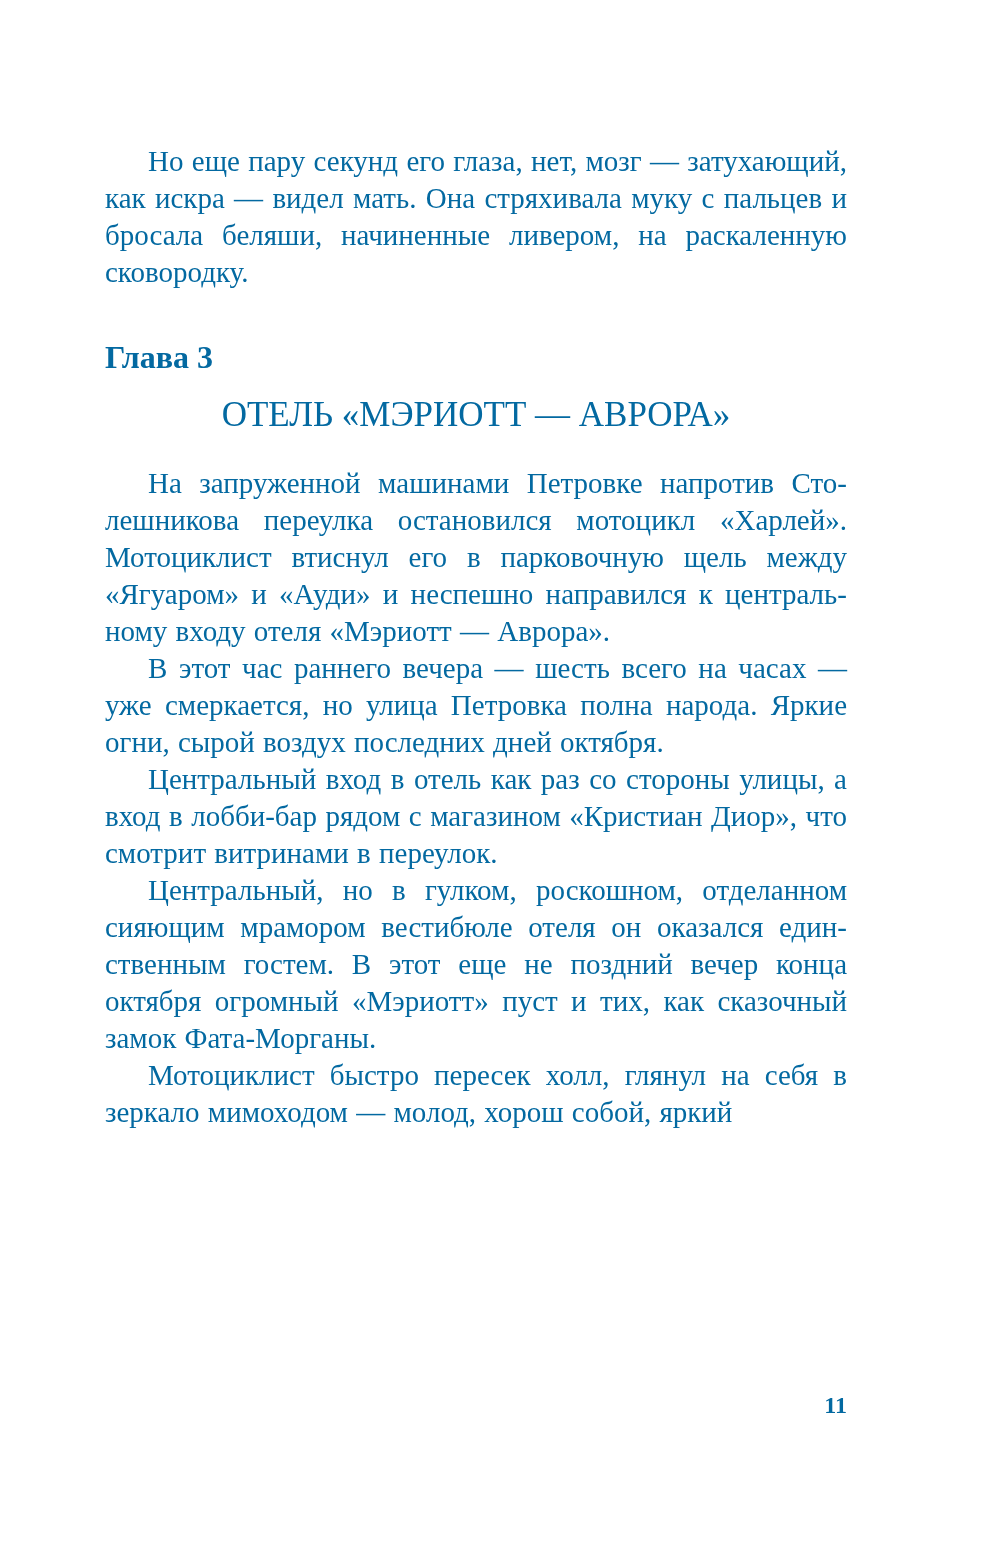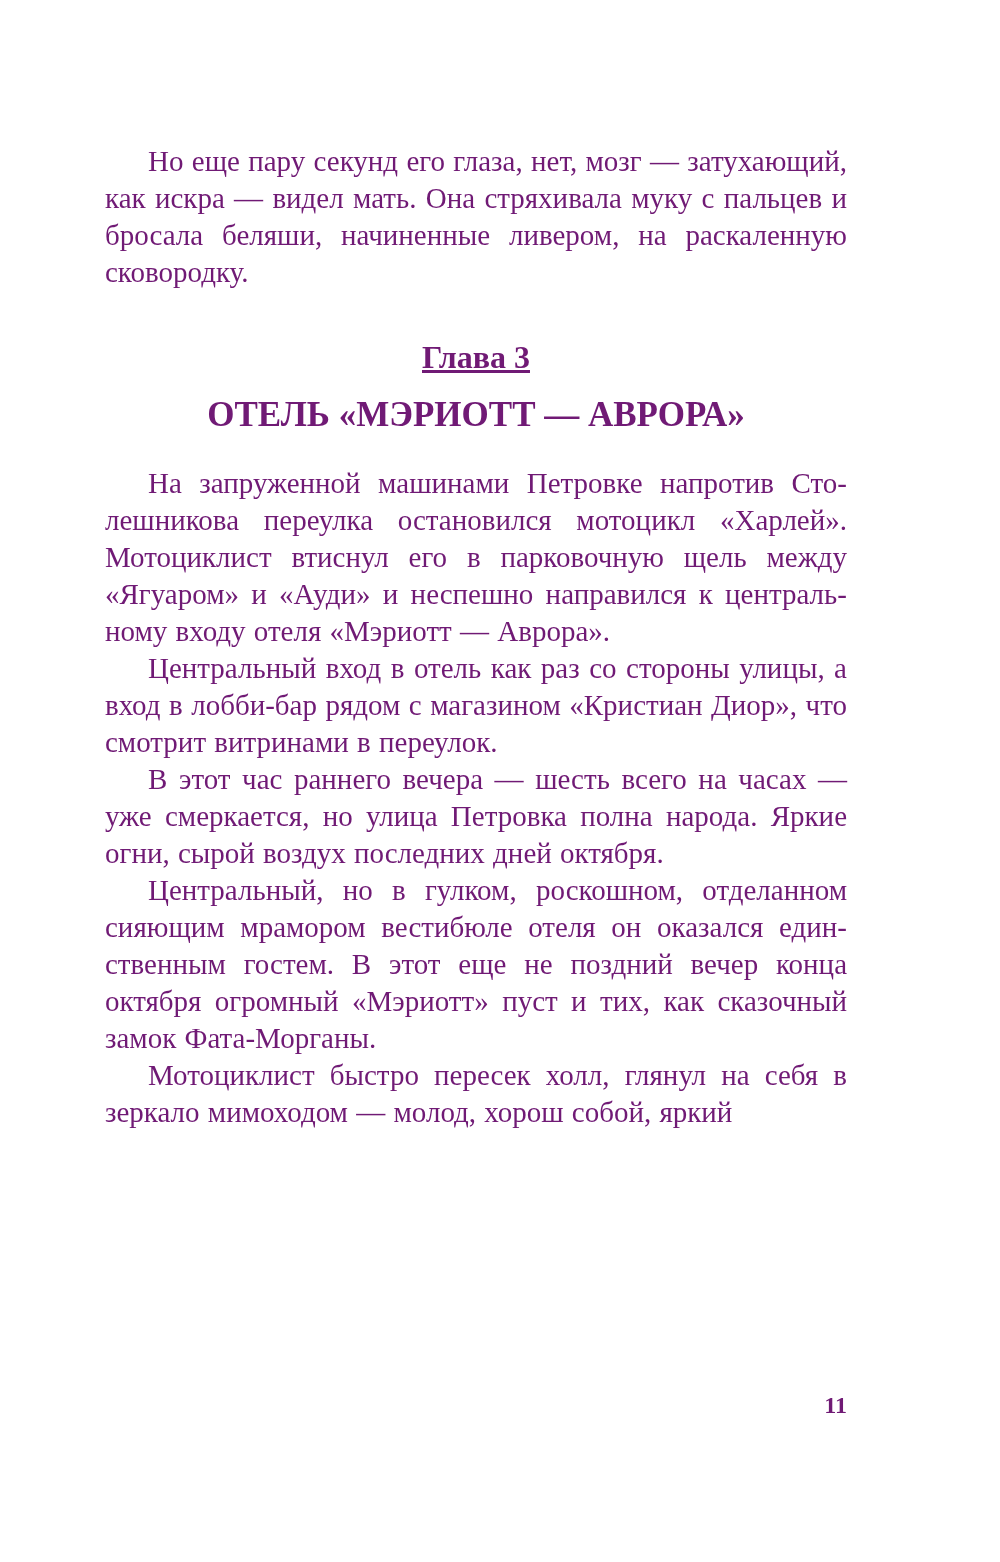--- a/index.html
+++ b/index.html
@@ -7,21 +7,21 @@
     padding: 0;
     background: #ffffff;
   }
   .page {
     position: relative;
     width: 1000px;
     height: 1562px;
     background: #ffffff;
     overflow: hidden;
     font-family: "Liberation Serif", "DejaVu Serif", serif;
-    color: #701a75;
+    color: #0369a1;
   }
   .text-block {
     position: absolute;
     left: 105px;
     top: 143px;
     width: 742px;
   }
   .para {
     margin: 0;
     font-size: 29px;
@@ -29,29 +29,27 @@
     text-align: justify;
     text-indent: 43px;
     word-spacing: 1px;
     hyphens: manual;
   }
   .chapter-label {
     margin: 46px 0 0 0;
     font-size: 32px;
     line-height: 40px;
     font-weight: bold;
-    text-align: center;
     text-indent: 0;
-    text-decoration: underline;
   }
   .chapter-title {
     margin: 16px 0 28px 0;
     font-size: 35px;
     line-height: 44px;
-    font-weight: bold;
+    font-weight: normal;
     text-align: center;
     text-indent: 0;
   }
   .page-number {
     position: absolute;
     left: 105px;
     top: 1386px;
     width: 742px;
     text-align: right;
     font-size: 24px;
@@ -66,23 +64,23 @@
   <div class="text-block">
 
     <p class="para">Но еще пару секунд его глаза, нет, мозг — зату­хающий, как искра — видел мать. Она стряхивала муку с пальцев и бросала беляши, начиненные ливером, на раскаленную сковородку.</p>
 
     <h2 class="chapter-label">Глава 3</h2>
 
     <h1 class="chapter-title">ОТЕЛЬ «МЭРИОТТ — АВРОРА»</h1>
 
     <p class="para">На запруженной машинами Петровке напротив Сто­лешникова переулка остановился мотоцикл «Харлей». Мотоциклист втиснул его в парковочную щель между «Ягуаром» и «Ауди» и неспешно направился к централь­ному входу отеля «Мэриотт — Аврора».</p>
 
+    <p class="para">В этот час раннего вечера — шесть всего на часах — уже смеркается, но улица Петровка полна народа. Яркие огни, сырой воздух последних дней октября.</p>
+
     <p class="para">Центральный вход в отель как раз со стороны улицы, а вход в лобби-бар рядом с магазином «Кристиан Диор», что смотрит витринами в переулок.</p>
-
-    <p class="para">В этот час раннего вечера — шесть всего на часах — уже смеркается, но улица Петровка полна народа. Яркие огни, сырой воздух последних дней октября.</p>
 
 
     <p class="para">Центральный, но в гулком, роскошном, отделанном сияющим мрамором вестибюле отеля он оказался един­ственным гостем. В этот еще не поздний вечер конца октября огромный «Мэриотт» пуст и тих, как сказочный замок Фата-Морганы.</p>
 
 
     <p class="para">Мотоциклист быстро пересек холл, глянул на себя в зеркало мимоходом — молод, хорош собой, яркий</p>
 
   </div>
 
   <div class="page-number">11</div>

